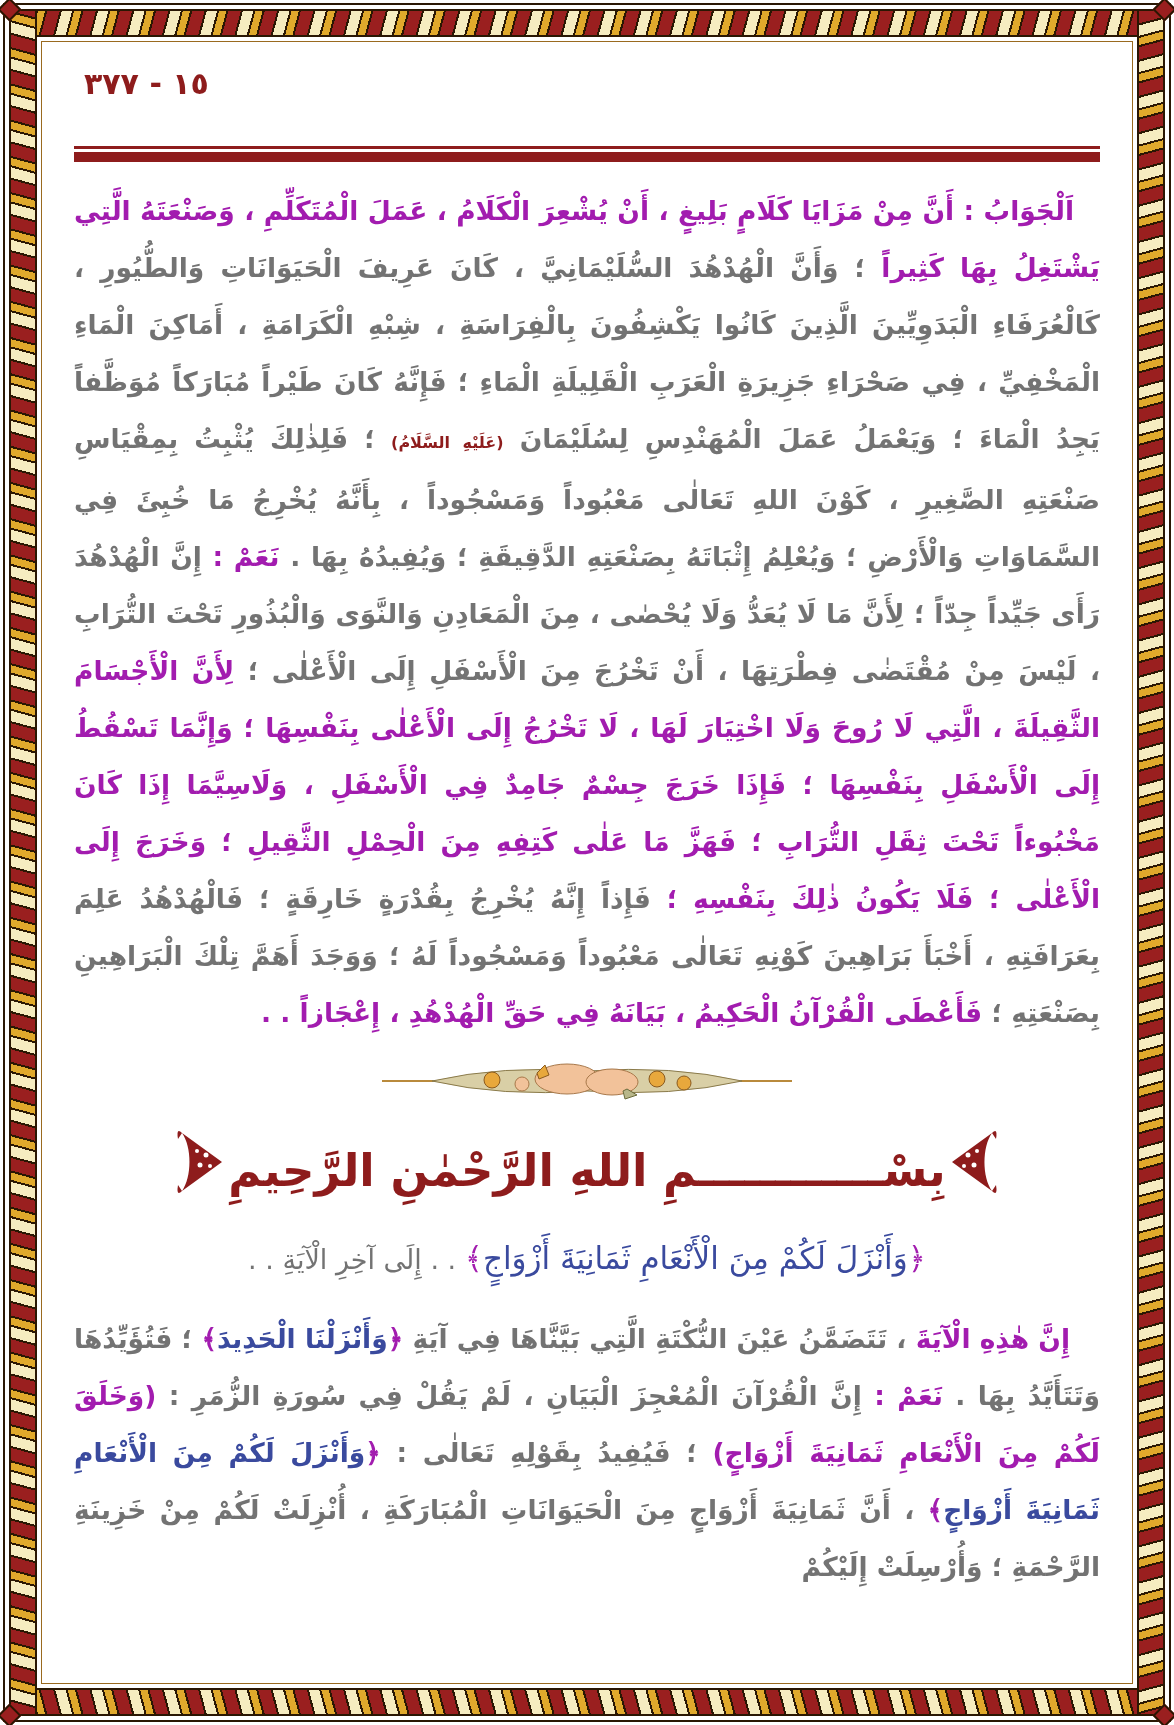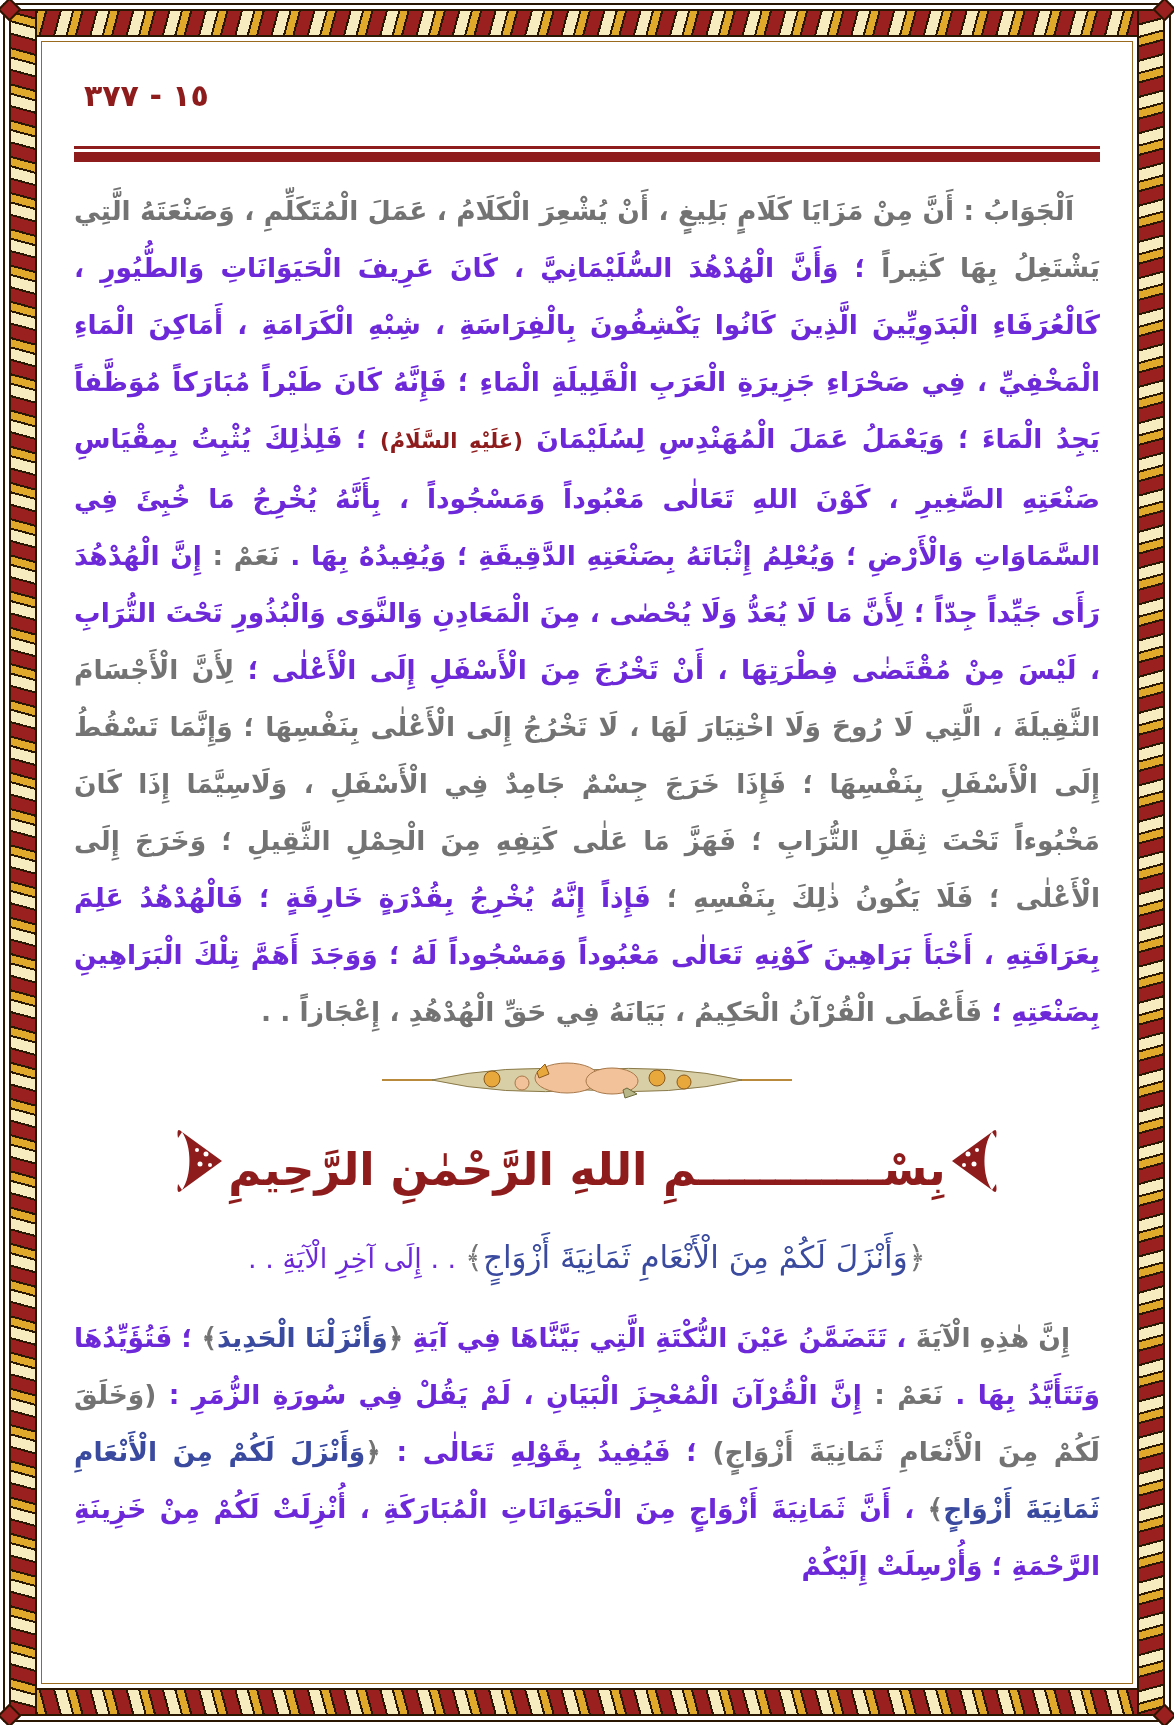--- a/index.html
+++ b/index.html
@@ -22,30 +22,30 @@
   .band.right{top:9px;bottom:9px;right:9px;width:28px;
     background:repeating-linear-gradient(165deg,#9a1f1f 0 12px,#2a1703 12px 14px,#f6ecc0 14px 24px,#2a1703 24px 26px,#e0a92c 26px 33px,#2a1703 33px 35px);}
   .frame-inner{position:absolute;inset:41px;border:1px solid #9a6a1f;pointer-events:none;}
   .corner{position:absolute;width:13px;height:13px;background:#9a1f1f;border:2px solid #2a1703;transform:rotate(45deg);}
   .corner.tl{top:1px;left:1px;} .corner.tr{top:1px;right:1px;}
   .corner.bl{bottom:1px;left:1px;} .corner.br{bottom:1px;right:1px;}
 
   
   .content{position:absolute;top:66px;right:74px;left:74px;direction:rtl;}
   .header{position:relative;height:72px;}
-  .page-num{position:absolute;left:10px;top:12px;font-size:30px;font-weight:bold;color:#8e1c1c;letter-spacing:2px;}
+  .page-num{position:absolute;left:10px;top:0;font-size:30px;font-weight:bold;color:#8e1c1c;letter-spacing:2px;}
   .title{text-align:center;font-size:37px;font-weight:bold;color:#8e1c1c;padding-top:6px;}
   .rule-a{height:3px;background:#8e1c1c;margin-top:8px;}
   .rule-b{height:10px;background:#8e1c1c;margin-top:3px;}
 
   .para{font-size:26.5px;font-weight:bold;line-height:57px;text-align:justify;color:#222;margin:20px 0 0 0;text-indent:26px;}
-  .seg.k{color:#6d28d9;}
-  .seg.r{color:#737373;}
+  .seg.k{color:#737373;}
+  .seg.r{color:#a21caf;}
   .seg.b{color:#3a4a9e;}
-  .seg.rs{color:#8e1c1c;font-size:21px;}
+  .seg.rs{color:#8e1c1c;font-size:16px;}
 
   .divider-wrap{text-align:center;margin:16px 0 0 0;line-height:0;}
 
   .bismillah{display:flex;align-items:center;justify-content:center;gap:2px;margin:18px 0 0 0;}
   .bismillah .bsm-text{font-size:45px;font-weight:bold;color:#8e1c1c;white-space:nowrap;margin-top:16px;}
 
   .verse{text-align:center;font-size:27px;font-weight:normal;line-height:1.9;margin:26px 0 0 0;color:#222;}
   .verse .seg.b{font-size:31px;}
   .verse .seg.r{font-size:31px;}
 

